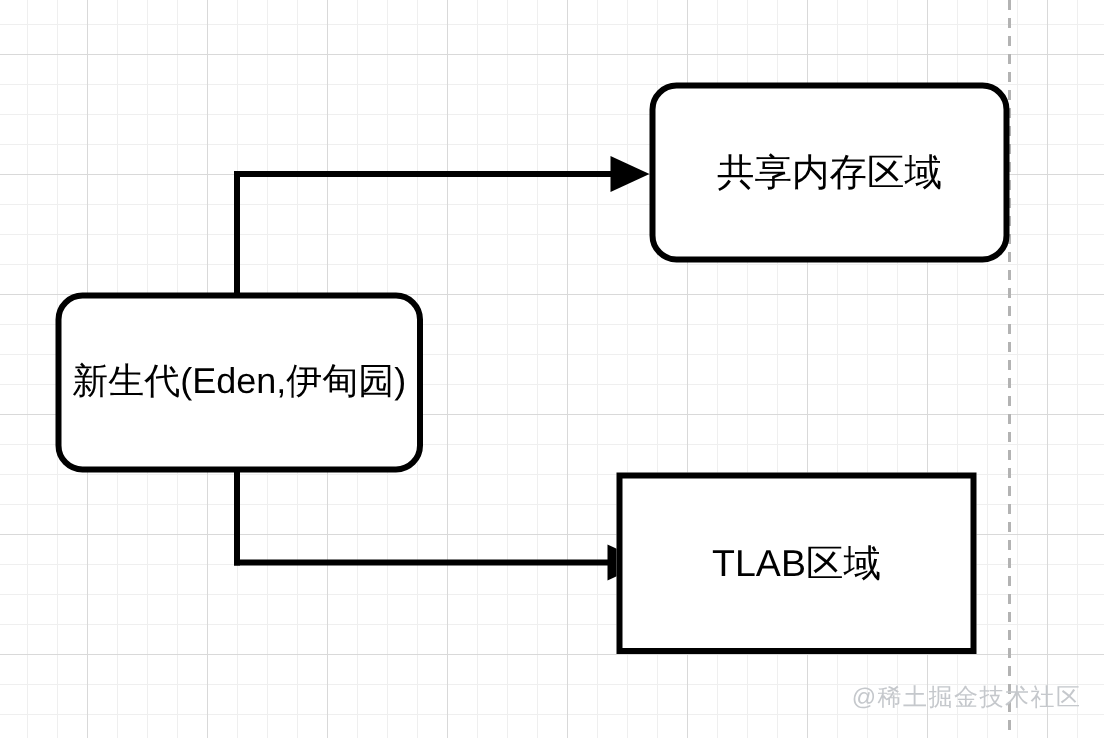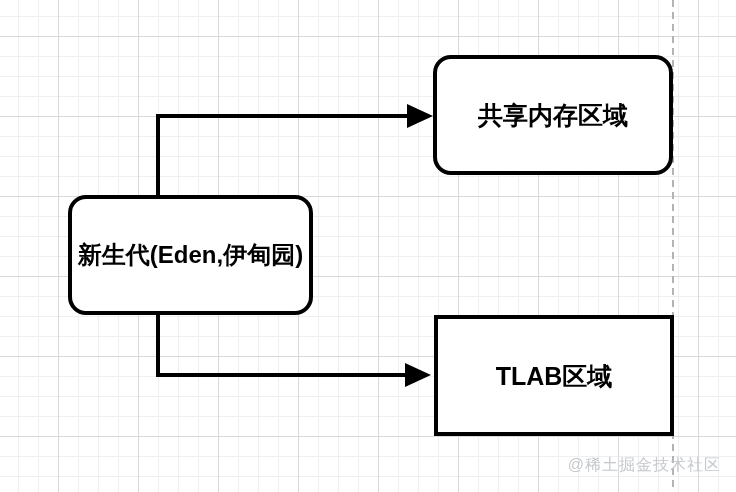--- a/index.html
+++ b/index.html
@@ -36,26 +36,25 @@
     border:4px solid var(--stroke);
     background:#fff;
     display:flex;
     align-items:center;
     justify-content:center;
     text-align:right;
     font-size:25px;
     color:var(--text);
     line-height:1.2;
     white-space:nowrap;
-    font-weight:bold;
   }
   .node.rounded{border-radius:18px;}
-  .node-eden  {left:37px;  top:195px; width:245px; height:120px; font-size:24px;margin-left:31px;}
+  .node-eden  {left:37px;  top:195px; width:245px; height:120px; font-size:24px;}
   .node-shared{left:433px; top:55px;  width:240px; height:120px;}
-  .node-tlab  {left:434px; top:315px; width:240px; height:121px;}
+  .node-tlab  {left:411px; top:315px; width:240px; height:121px;}
 
   .edge-seg{
     position:absolute;
     background:var(--stroke);
   }
   
   .e1-v{left:156px; top:114px; width:4px;  height:83px;}
   .e1-h{left:156px; top:114px; width:253px; height:4px;}
   .e1-head{
     position:absolute; left:407px; top:104px;

